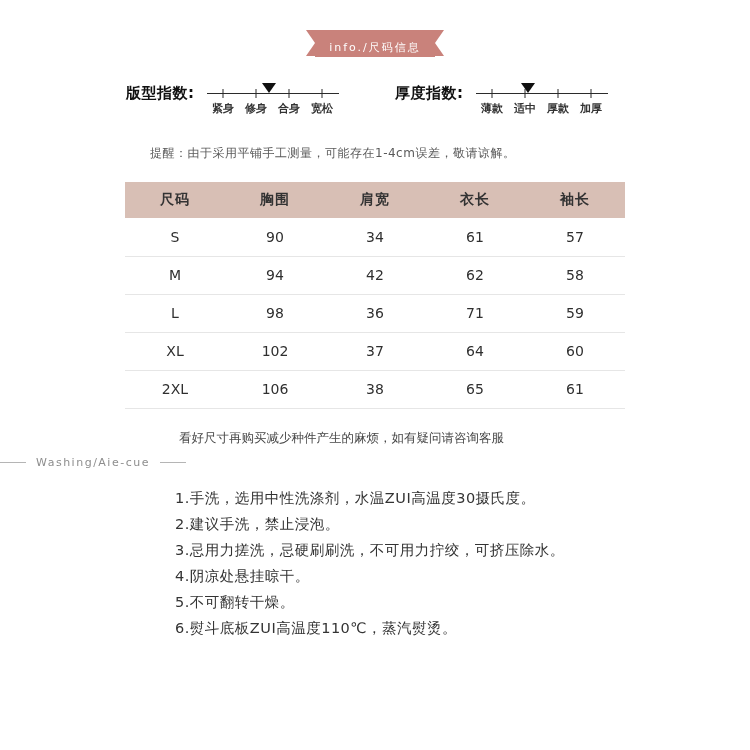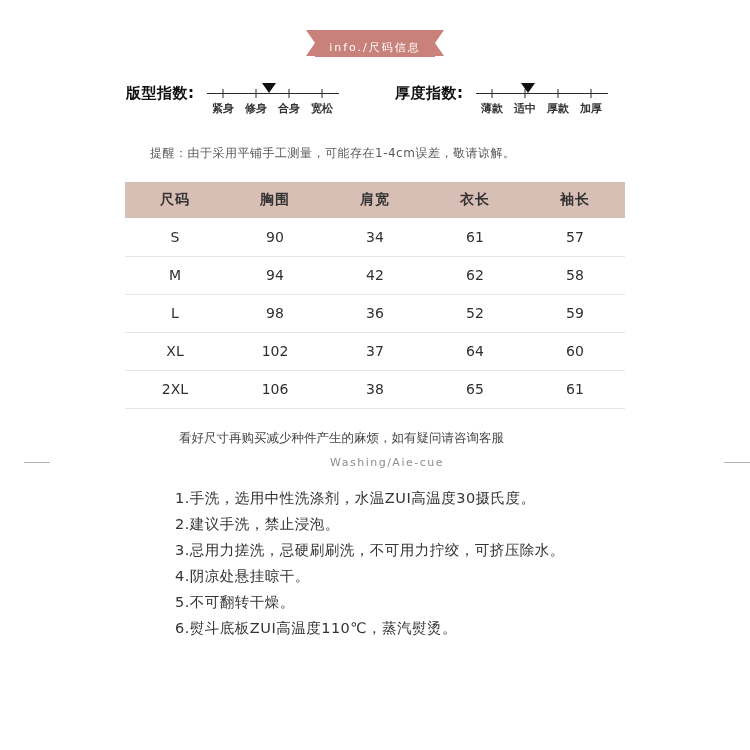--- a/index.html
+++ b/index.html
@@ -69,22 +69,22 @@
     background:var(--tan);height:36px;font-weight:600;
     font-size:14px;color:#333;letter-spacing:1px;
   }
   .size-table tbody td{height:38px;border-bottom:1px solid #e6e6e6;}
 
   .notes{width:392px;margin:18px auto 0;font-size:12.5px;color:#474747;line-height:22px;}
 
   .banner2{margin-top:9px;}
 
   .subtitle{
-    margin-top:7px;display:flex;align-items:center;justify-content:space-between;
-    gap:10px;font-size:11px;color:#8d8d8d;letter-spacing:1.5px;padding-left:24px;
+    margin-top:7px;display:flex;align-items:center;justify-content:flex-start;
+    gap:10px;font-size:11px;color:#8d8d8d;letter-spacing:1.5px;
   }
   .subtitle .sline{width:26px;height:1px;background:#b5b5b5;}
 
   .washing-list{width:400px;margin:16px auto 0;font-size:14.5px;color:#333;}
   .wash-item{line-height:26px;letter-spacing:0.5px;white-space:nowrap;}
 </style>
 </head>
 <body>
 
 <div class="page">
@@ -164,21 +164,21 @@
         <td>M</td>
         <td>94</td>
         <td>42</td>
         <td>62</td>
         <td>58</td>
       </tr>
       <tr>
         <td>L</td>
         <td>98</td>
         <td>36</td>
-        <td>52</td>
+        <td>71</td>
         <td>59</td>
       </tr>
       <tr>
         <td>XL</td>
         <td>102</td>
         <td>37</td>
         <td>64</td>
         <td>60</td>
       </tr>
       <tr>

